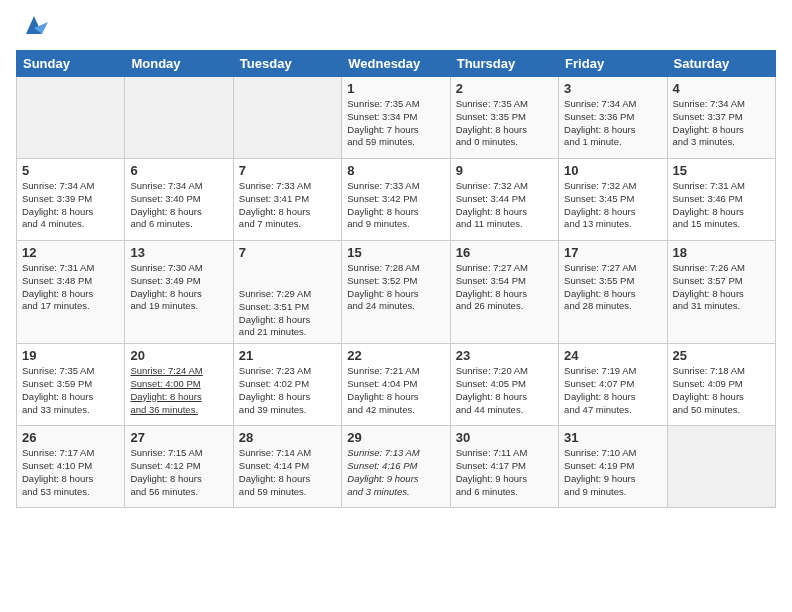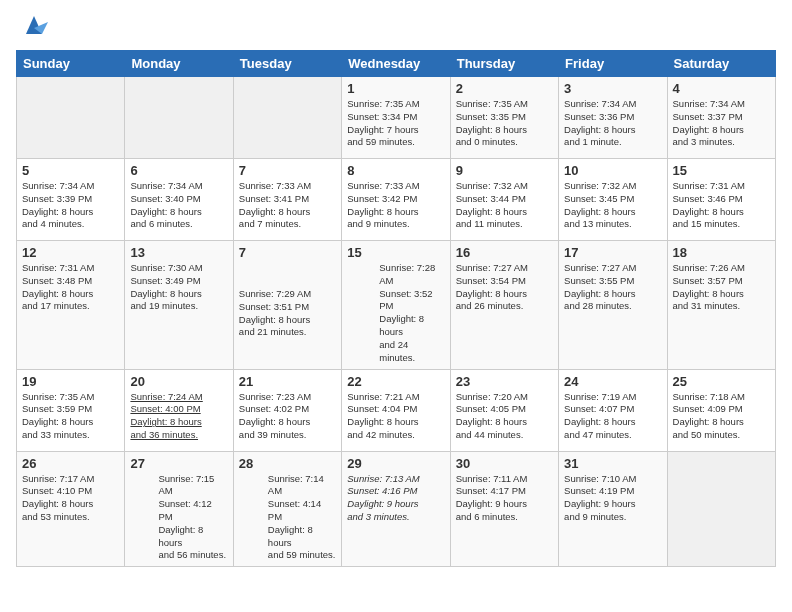--- a/index.html
+++ b/index.html
@@ -231,21 +231,21 @@
           </td>
           <td>
             <div class="day-number">7</div>
             <div class="day-info" style="white-space: pre-line; margin-top: 28px;">Sunrise: 7:29 AM
 Sunset: 3:51 PM
 Daylight: 8 hours
 and 21 minutes.</div>
           </td>
           <td>
             <div class="day-number">15</div>
-            <div class="day-info" style="white-space: pre-line; margin-left: 32px;">Sunrise: 7:28 AM
+            <div class="day-info" style="white-space: pre-line;">Sunrise: 7:28 AM
 Sunset: 3:52 PM
 Daylight: 8 hours
 and 24 minutes.</div>
           </td>
           <td>
             <div class="day-number">16</div>
             <div class="day-info" style="white-space: pre-line;">Sunrise: 7:27 AM
 Sunset: 3:54 PM
 Daylight: 8 hours
 and 26 minutes.</div>
@@ -319,28 +319,28 @@
         <tr>
           <td>
             <div class="day-number">26</div>
             <div class="day-info" style="white-space: pre-line;">Sunrise: 7:17 AM
 Sunset: 4:10 PM
 Daylight: 8 hours
 and 53 minutes.</div>
           </td>
           <td>
             <div class="day-number">27</div>
-            <div class="day-info" style="white-space: pre-line; margin-left: 28px;">Sunrise: 7:15 AM
+            <div class="day-info" style="white-space: pre-line;">Sunrise: 7:15 AM
 Sunset: 4:12 PM
 Daylight: 8 hours
 and 56 minutes.</div>
           </td>
           <td>
             <div class="day-number">28</div>
-            <div class="day-info" style="white-space: pre-line; margin-left: 29px;">Sunrise: 7:14 AM
+            <div class="day-info" style="white-space: pre-line;">Sunrise: 7:14 AM
 Sunset: 4:14 PM
 Daylight: 8 hours
 and 59 minutes.</div>
           </td>
           <td>
             <div class="day-number">29</div>
             <div class="day-info" style="white-space: pre-line; font-style: italic;">Sunrise: 7:13 AM
 Sunset: 4:16 PM
 Daylight: 9 hours
 and 3 minutes.</div>

